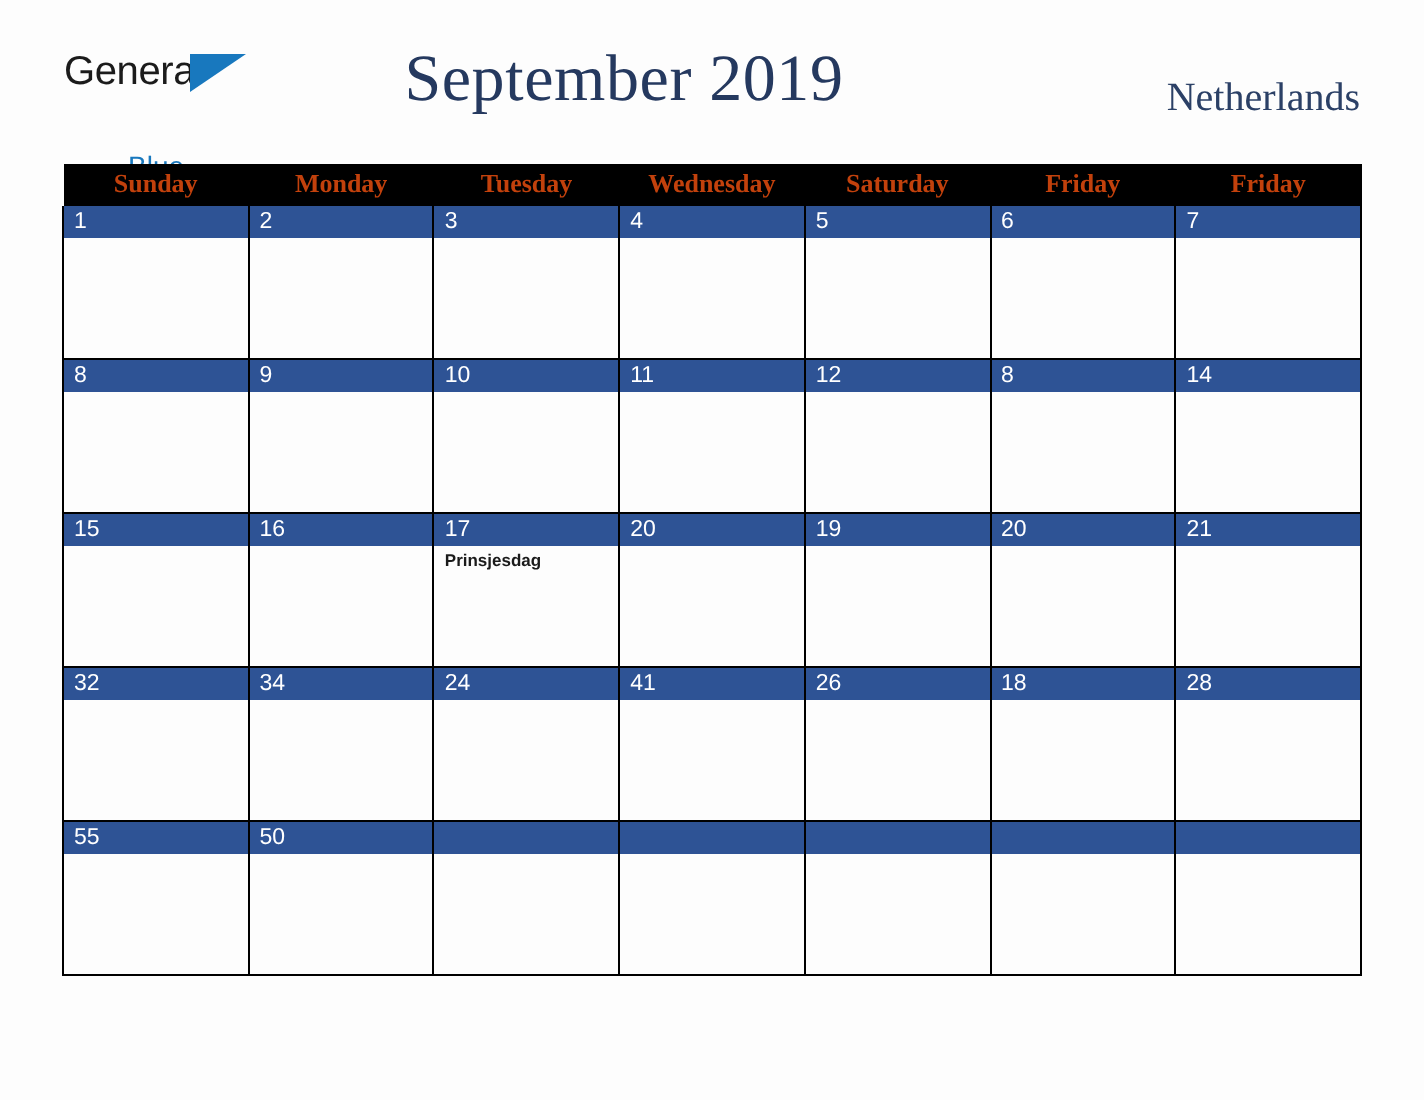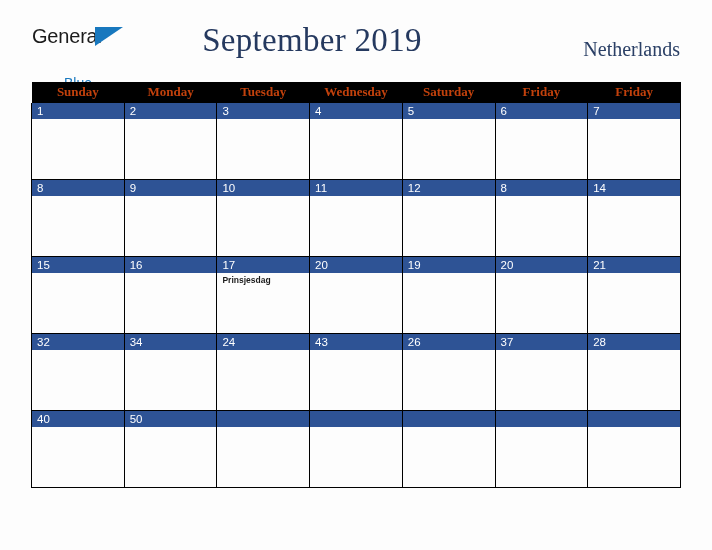--- a/index.html
+++ b/index.html
@@ -278,39 +278,39 @@
           </td>
           <td>
             <div class="daynum">34</div>
             <div class="events"></div>
           </td>
           <td>
             <div class="daynum">24</div>
             <div class="events"></div>
           </td>
           <td>
-            <div class="daynum">43</div>
+            <div class="daynum">41</div>
             <div class="events"></div>
           </td>
           <td>
             <div class="daynum">26</div>
             <div class="events"></div>
           </td>
           <td>
-            <div class="daynum">37</div>
+            <div class="daynum">18</div>
             <div class="events"></div>
           </td>
           <td>
             <div class="daynum">28</div>
             <div class="events"></div>
           </td>
         </tr>
         <tr>
           <td>
-            <div class="daynum">40</div>
+            <div class="daynum">55</div>
             <div class="events"></div>
           </td>
           <td>
             <div class="daynum">50</div>
             <div class="events"></div>
           </td>
           <td>
             <div class="daynum blank">&nbsp;</div>
             <div class="events"></div>
           </td>

